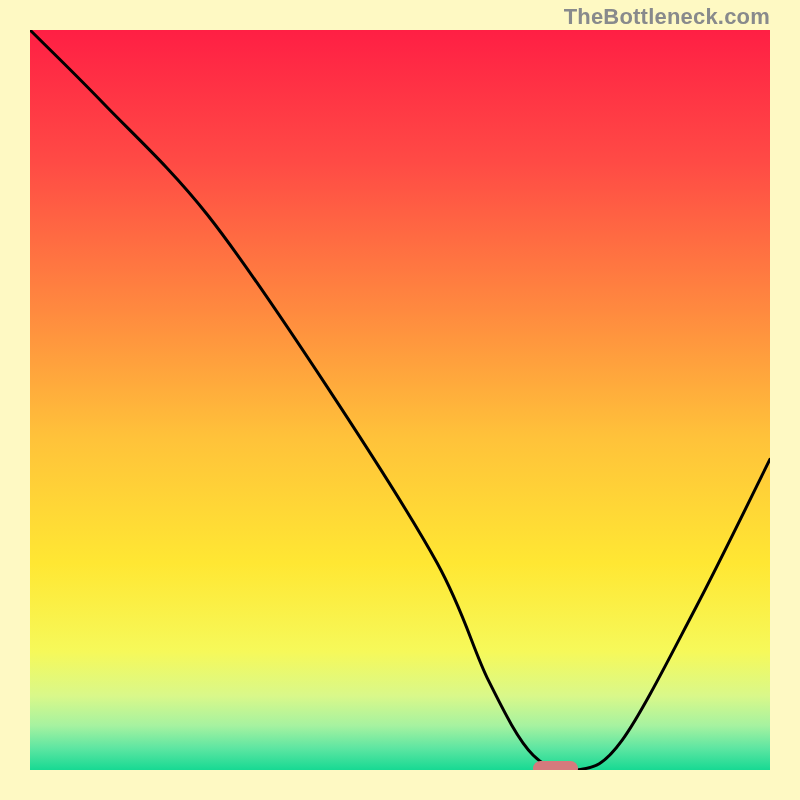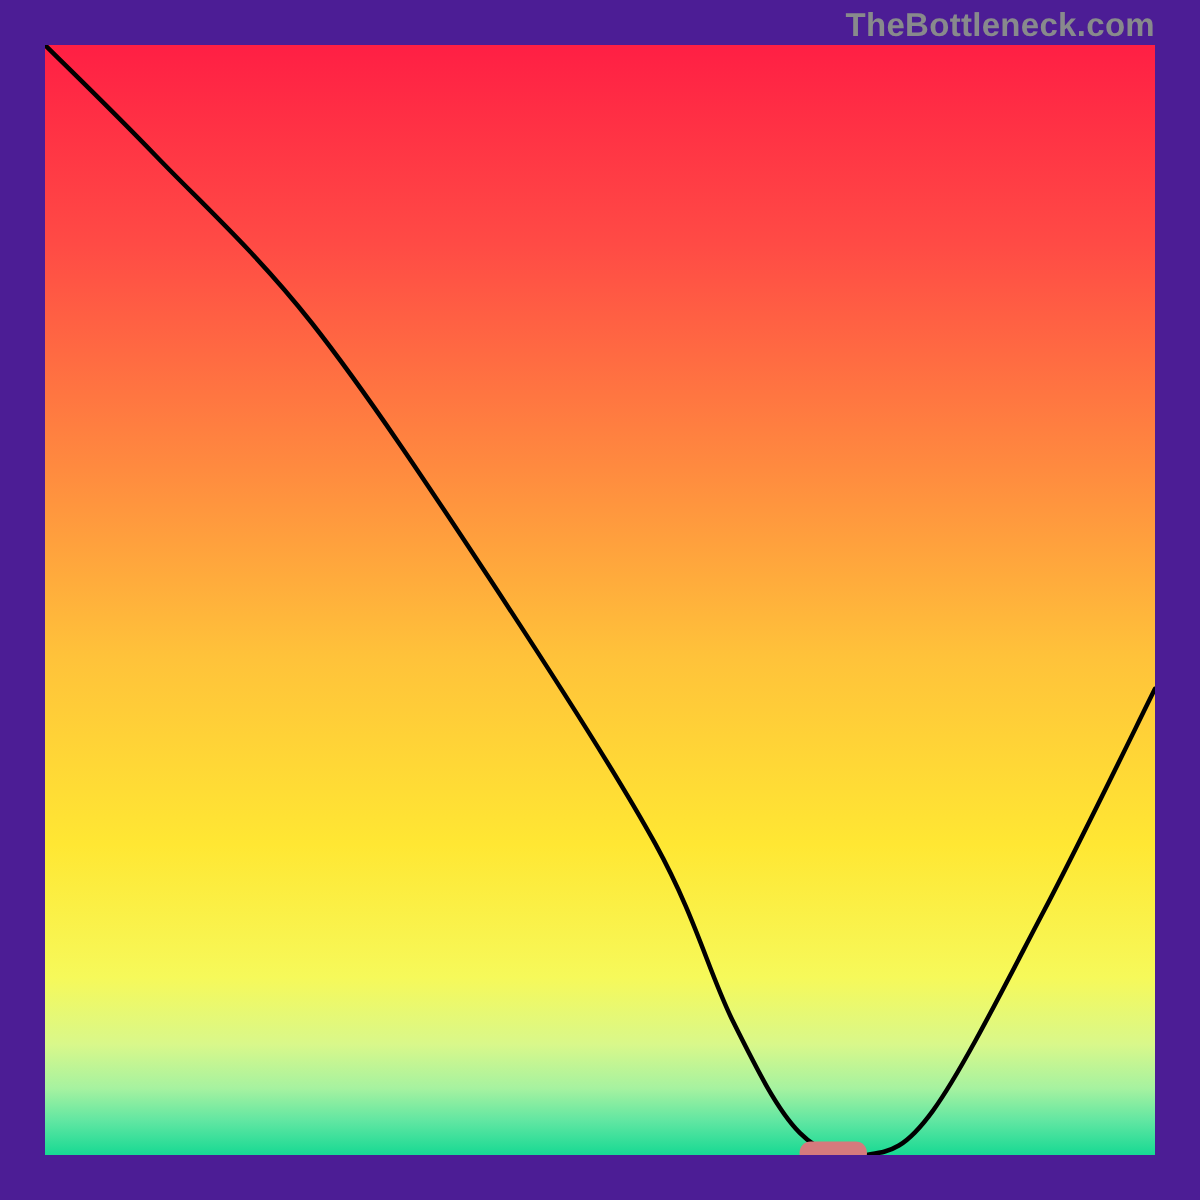--- a/index.html
+++ b/index.html
@@ -7,21 +7,21 @@
     padding: 0;
     width: 800px;
     height: 800px;
     background: #000;
     overflow: hidden;
   }
   .frame {
     position: relative;
     width: 800px;
     height: 800px;
-    background: #4c1d95;
+    background: #fef9c3;
   }
   .plot {
     position: absolute;
     left: 30px;
     top: 30px;
     width: 740px;
     height: 740px;
     overflow: hidden;
   }
   .gradient {

